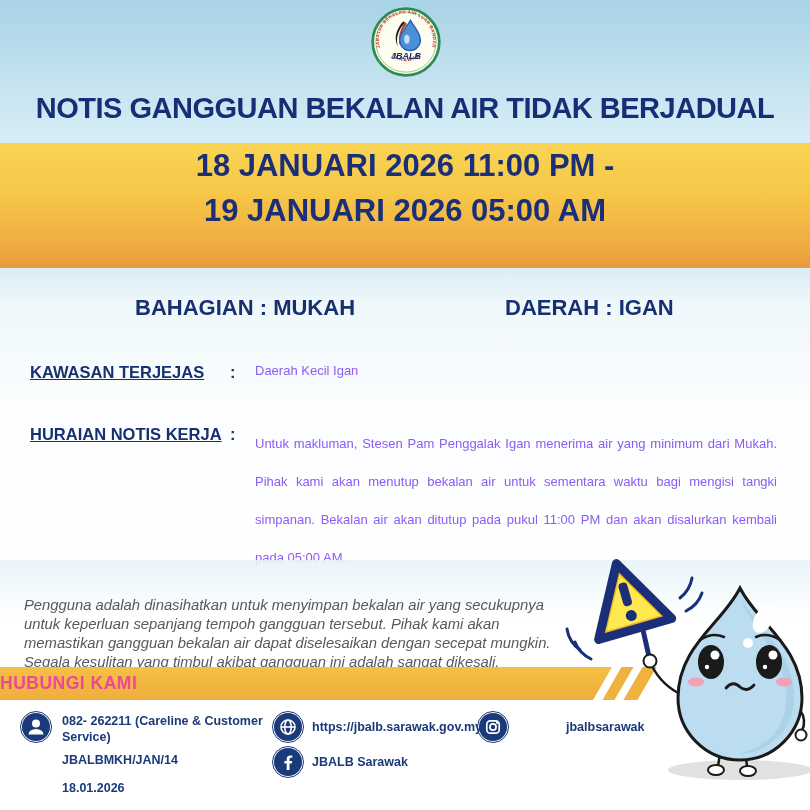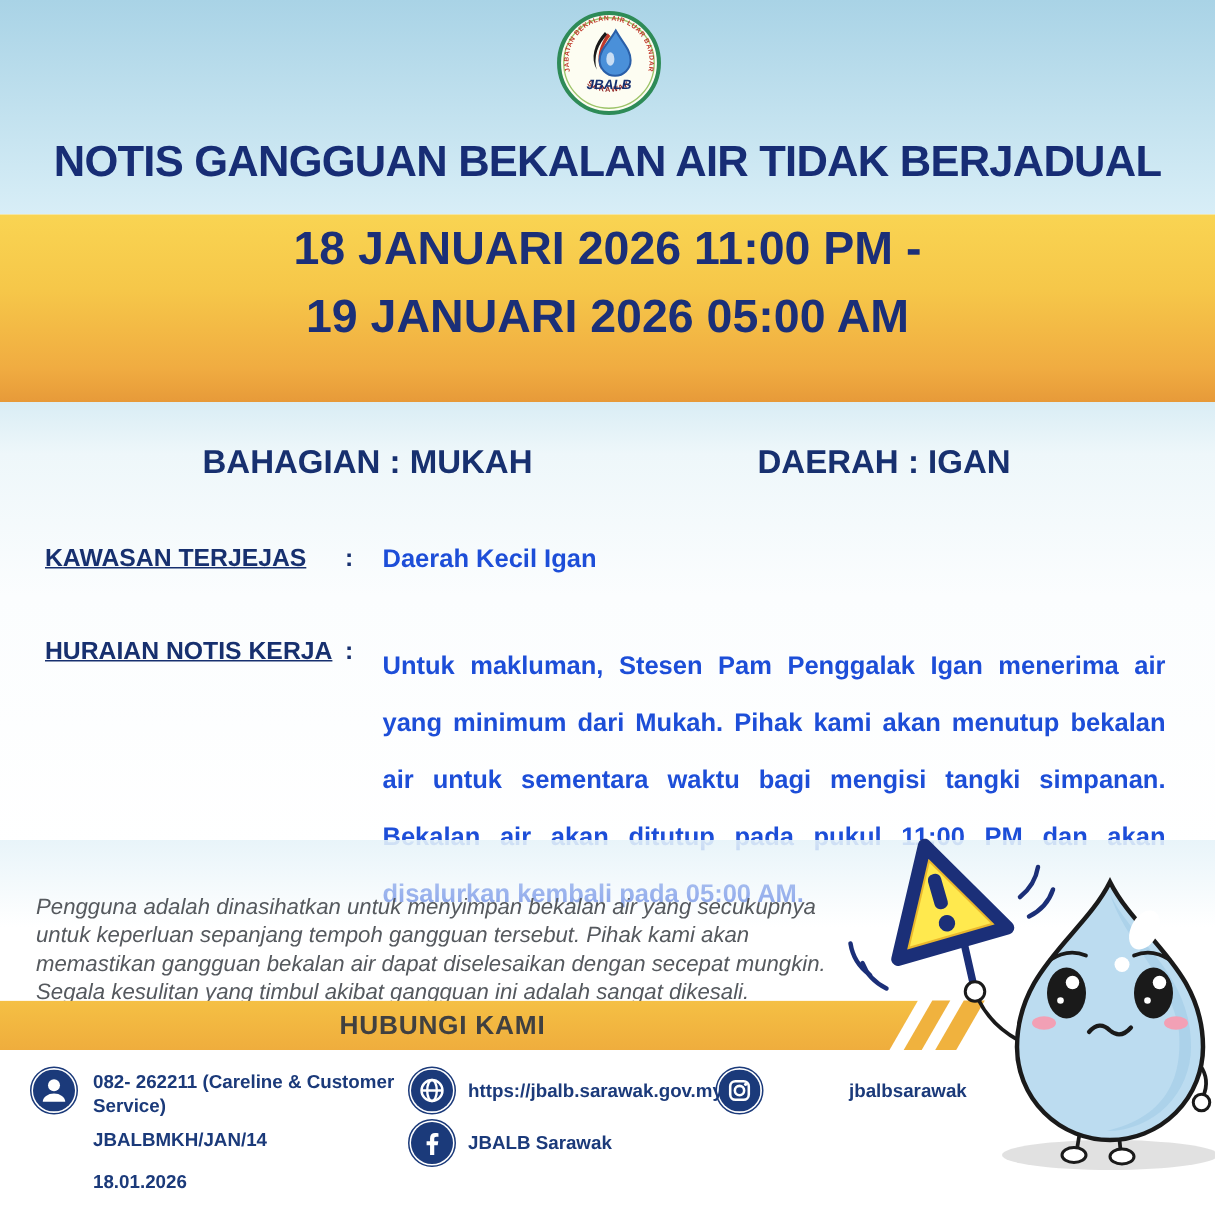--- a/index.html
+++ b/index.html
@@ -21,40 +21,40 @@
   .date-line2{margin-top:9px;text-align:center;}
 
   
   .content{position:absolute;left:0;top:268px;width:810px;height:432px;
     background:linear-gradient(180deg,#d9edf5 0%,#eef7fa 8%,#fbfdfe 30%,#ffffff 70%);}
   .region-row{position:absolute;left:0;top:295px;width:810px;color:#17306f;font-weight:bold;font-size:22px;}
   .bahagian{position:absolute;left:135px;top:0;}
   .daerah{position:absolute;left:505px;top:0;}
   .detail-label{position:absolute;left:30px;width:200px;color:#17306f;font-weight:bold;font-size:16.5px;text-decoration:underline;}
   .detail-sep{position:absolute;left:230px;color:#17306f;font-weight:bold;font-size:16.5px;}
-  .detail-value{position:absolute;left:255px;width:522px;color:#1d4ed8;font-weight:bold;font-size:17px;}
+  .detail-value{position:absolute;left:255px;width:522px;color:#8b5cf6;font-weight:normal;font-size:13px;}
   .kawasan-label{top:363px;} .kawasan-sep{top:363px;} .kawasan-value{top:363px;}
   .huraian-label{top:425px;} .huraian-sep{top:425px;}
   .huraian-value{top:425px;line-height:38px;text-align:justify;}
 
   
   .water-band{position:absolute;left:0;top:560px;width:810px;height:145px;
     background:
       radial-gradient(90px 26px at 80px 585px,rgba(186,222,238,.0),rgba(186,222,238,0)),
       linear-gradient(180deg,rgba(230,243,249,.9) 0%,rgba(255,255,255,.4) 40%,#ffffff 100%);}
 
   .disclaimer{position:absolute;left:24px;top:596px;width:548px;
     font-size:14.8px;font-style:italic;color:#55595e;line-height:19px;}
 
   
   .contact-banner{position:absolute;left:0;top:667px;width:612px;height:33px;
     background:linear-gradient(180deg,#f5c044 0%,#efad3d 100%);
     clip-path:polygon(0 0,100% 0,calc(100% - 19px) 100%,0 100%);}
-  .contact-banner-text{position:absolute;left:0;top:673px;width:590px;text-align:center;
-    color:#404040;font-weight:bold;font-size:17.5px;letter-spacing:.5px;}
+  .contact-banner-text{position:absolute;left:0;top:673px;width:590px;
+    color:#ec4899;font-weight:bold;font-size:17.5px;letter-spacing:.5px;}
   .stripe{position:absolute;top:667px;height:33px;background:#f0b23e;transform:skewX(-30deg);}
   .s1{left:612px;width:12px;}
   .s2{left:633px;width:14px;}
 
   
   .footer{position:absolute;left:0;top:700px;width:810px;height:130px;background:#ffffff;}
   .icon-ring{position:absolute;width:30px;height:30px;border:1.5px solid #1b3a7a;border-radius:50%;
     display:flex;align-items:center;justify-content:center;}
   .footer-text{position:absolute;color:#1b3a7a;font-weight:bold;font-size:12.5px;line-height:16px;}
   .phone-ring{left:20px;top:11px;}

